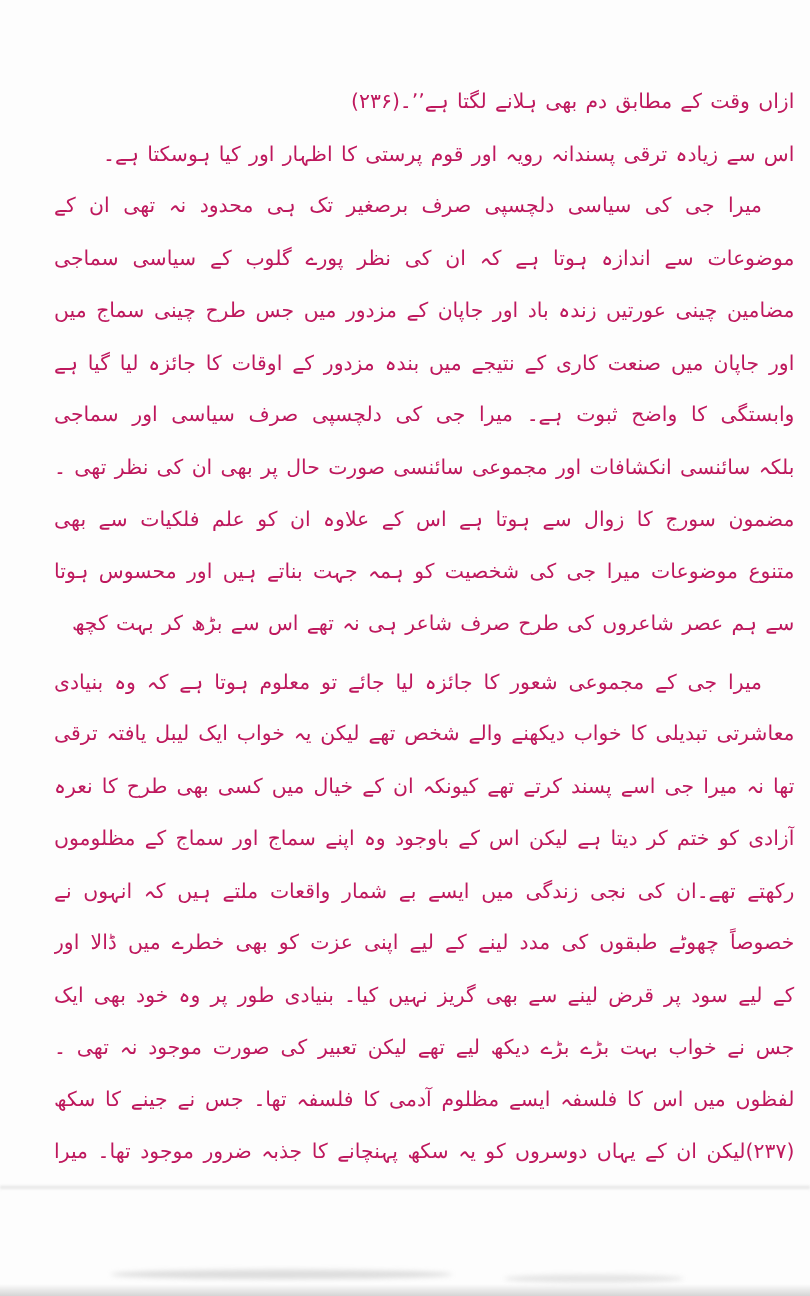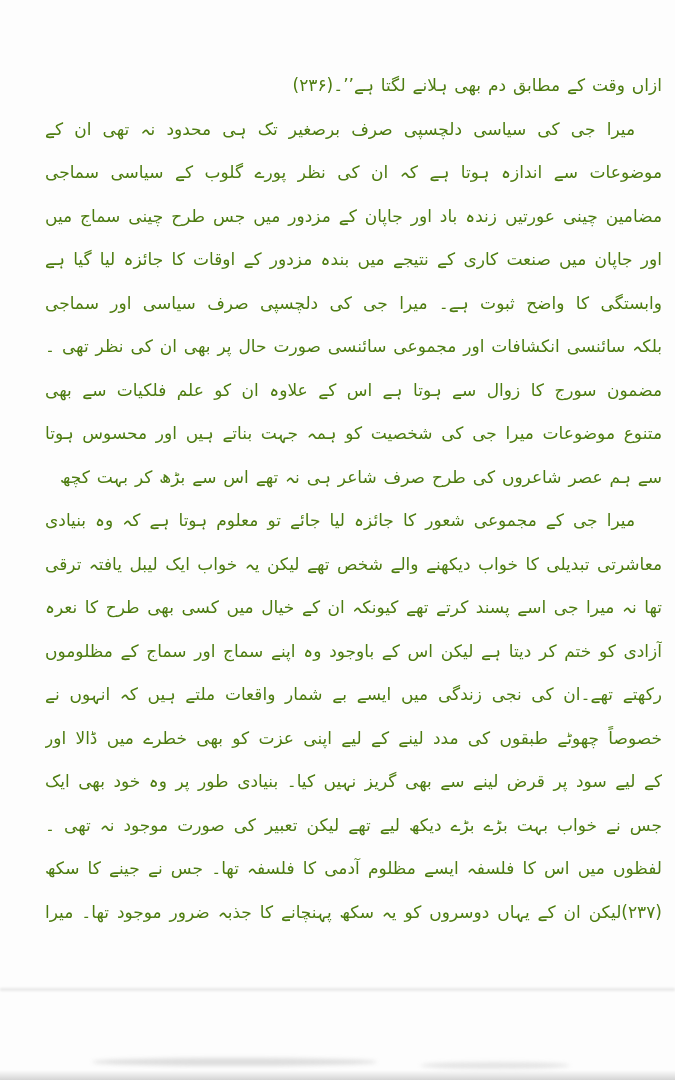--- a/index.html
+++ b/index.html
@@ -14,21 +14,21 @@
     background: #fdfdfd;
     overflow: hidden;
     font-family: "DejaVu Sans", sans-serif;
   }
   .textblock {
     position: absolute;
     top: 64px;
     right: 13px;
     left: 45px;
     direction: rtl;
-    color: #4d7c0f;
+    color: #be185d;
   }
   .para { margin: 0; }
   .para:nth-child(4) { margin-top: 5px; }
   .line {
     height: 43.5px;
     line-height: 43.5px;
     font-size: 17px;
     overflow: hidden;
     white-space: nowrap-none;
     text-align: justify;
@@ -83,20 +83,23 @@
 </style>
 </head>
 <body>
 
 <div class="page">
   <div class="textblock" id="textblock">
       <div class="para">
         <div class="line start">ازاں وقت کے مطابق دم بھی ہلانے لگتا ہے’’۔(۲۳۶)</div>
       </div>
       <div class="para">
+        <div class="line start">اس سے زیادہ ترقی پسندانہ رویہ اور قوم پرستی کا اظہار اور کیا ہوسکتا ہے۔</div>
+      </div>
+      <div class="para">
         <div class="line indent">میرا جی کی سیاسی دلچسپی صرف برصغیر تک ہی محدود نہ تھی ان کے مضامین کے متنوع</div>
         <div class="line">موضوعات سے اندازہ ہوتا ہے کہ ان کی نظر پورے گلوب کے سیاسی سماجی مدوجزر پر تھی ۔ان کے</div>
         <div class="line">مضامین چینی عورتیں زندہ باد اور جاپان کے مزدور میں جس طرح چینی سماج میں عورتوں کی بیداری</div>
         <div class="line">اور جاپان میں صنعت کاری کے نتیجے میں بندہ مزدور کے اوقات کا جائزہ لیا گیا ہے وہ میرا جی کی</div>
         <div class="line">وابستگی کا واضح ثبوت ہے۔ میرا جی کی دلچسپی صرف سیاسی اور سماجی موضوعات تک ہی محدود نہ تھی</div>
         <div class="line">بلکہ سائنسی انکشافات اور مجموعی سائنسی صورت حال پر بھی ان کی نظر تھی ۔اس کا کچھ اندازہ ان کے</div>
         <div class="line">مضمون سورج کا زوال سے ہوتا ہے اس کے علاوہ ان کو علم فلکیات سے بھی دلچسپی تھی ۔ یہ سارے</div>
         <div class="line">متنوع موضوعات میرا جی کی شخصیت کو ہمہ جہت بناتے ہیں اور محسوس ہوتا ہے کہ وہ اپنے بہت</div>
         <div class="line start">سے ہم عصر شاعروں کی طرح صرف شاعر ہی نہ تھے اس سے بڑھ کر بہت کچھ اور بھی تھے۔</div>
       </div>

